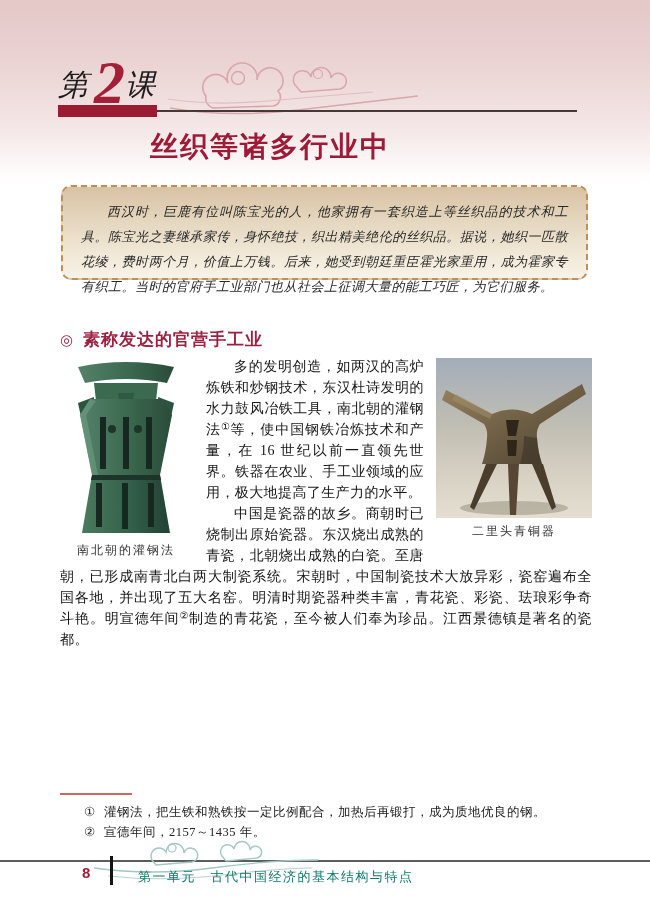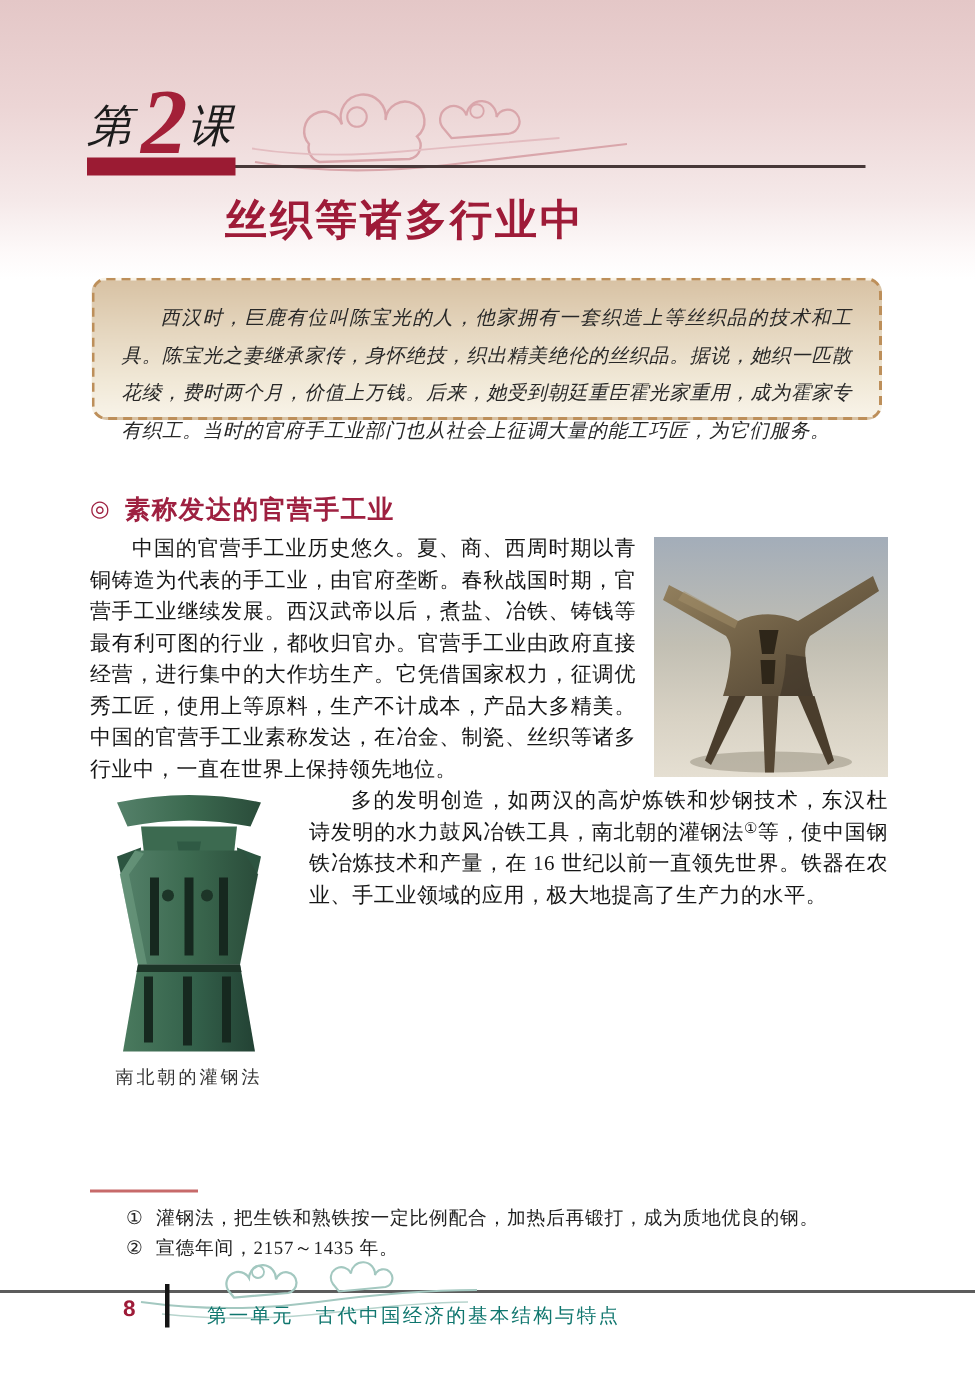--- a/index.html
+++ b/index.html
@@ -154,23 +154,23 @@
         <ellipse cx="78" cy="150" rx="54" ry="7" fill="#8a8272" opacity="0.45"></ellipse>
         <path d="M10,32 L56,56 Q76,47 96,56 L146,26 L150,36 L104,66 Q100,72 101,80 Q102,94 106,106 L46,106 Q50,94 51,80 Q52,72 48,66 L6,42 Z" fill="url(#gjbr)"></path>
         <path d="M70,62 L83,62 L80,78 L72,78 Z" fill="#2e2619"></path>
         <path d="M71,82 L81,82 L80,98 L72,98 Z" fill="#2e2619"></path>
         <path d="M50,106 L61,106 L38,152 L34,149 Z" fill="#4a3d2c"></path>
         <path d="M72,106 L83,106 L80,157 L74,157 Z" fill="#554734"></path>
         <path d="M96,106 L107,106 L120,149 L116,152 Z" fill="#4a3d2c"></path>
         <path d="M20,36 L56,56 L54,61 L16,42 Z" fill="#a4906a" opacity="0.5"></path>
         <path d="M101,80 Q102,94 106,106 L84,106 Q88,92 88,78 Z" fill="#3c3226" opacity="0.6"></path>
       </svg>
+      <span class="fig-caption">二里头青铜器</span>
     </div>
 
-    <p class="para"><span>中国的官营手工业历史悠久。夏、商、西周时期以青铜铸造为代表的手工业，由官府垄断。春秋战国时期，官营手工业继续发展。西汉武帝以后，煮盐、冶铁、铸钱等最有利可图的行业，都收归官办。官营手工业由政府直接经营，进行集中的大作坊生产。它凭借国家权力，征调优秀工匠，使用上等原料，生产不计成本，产品大多精美。中国的官营手工业素称发达，在冶金、制瓷、丝织等诸多行业中，一直在世界上保持领先地位。</span></p>
 
     <p class="para"><span class="fig-left">
         <svg class="fig-photo" width="132" height="178" viewBox="0 0 132 178">
           <defs>
             <linearGradient id="gzb" x1="0" y1="0" x2="1" y2="0">
               <stop offset="0" stop-color="#55816a"></stop>
               <stop offset="0.5" stop-color="#3c6a50"></stop>
               <stop offset="1" stop-color="#2a4c3a"></stop>
             </linearGradient>
             <linearGradient id="gzf" x1="0" y1="0" x2="1" y2="0">
@@ -194,20 +194,21 @@
           <path d="M32,116 L100,116 L110,174 L22,174 Z" fill="url(#gzf)"></path>
           <rect x="36" y="124" width="6" height="44" fill="#16281f"></rect>
           <rect x="62" y="124" width="6" height="46" fill="#16281f"></rect>
           <rect x="88" y="124" width="6" height="44" fill="#16281f"></rect>
           <path d="M30,40 L20,56 L32,116 L38,116 L26,56 L36,42 Z" fill="#7aa98c" opacity="0.45"></path>
           <path d="M32,116 L100,116 L101,121 L31,121 Z" fill="#1d3528"></path>
         </svg>
         <span class="fig-caption">南北朝的灌钢法</span>
         </span><span>多的发明创造，如两汉的高炉炼铁和炒钢技术，东汉杜诗发明的水力鼓风冶铁工具，南北朝的灌钢法</span><sup class="fnref">①</sup><span>等，使中国钢铁冶炼技术和产量，在 16 世纪以前一直领先世界。铁器在农业、手工业领域的应用，极大地提高了生产力的水平。</span></p>
 
+    <p class="para"><span>中国是瓷器的故乡。商朝时已烧制出原始瓷器。东汉烧出成熟的青瓷，北朝烧出成熟的白瓷。至唐朝，已形成南青北白两大制瓷系统。宋朝时，中国制瓷技术大放异彩，瓷窑遍布全国各地，并出现了五大名窑。明清时期瓷器种类丰富，青花瓷、彩瓷、珐琅彩争奇斗艳。明宣德年间</span><sup class="fnref">②</sup><span>制造的青花瓷，至今被人们奉为珍品。江西景德镇是著名的瓷都。</span></p>
 
   </div>
 
   <div class="footnotes">
     <div class="fn-divider"></div>
     <div class="fn-row">
       <span class="fn-num">①</span>
       <span class="fn-text">灌钢法，把生铁和熟铁按一定比例配合，加热后再锻打，成为质地优良的钢。</span>
     </div>
     <div class="fn-row">

